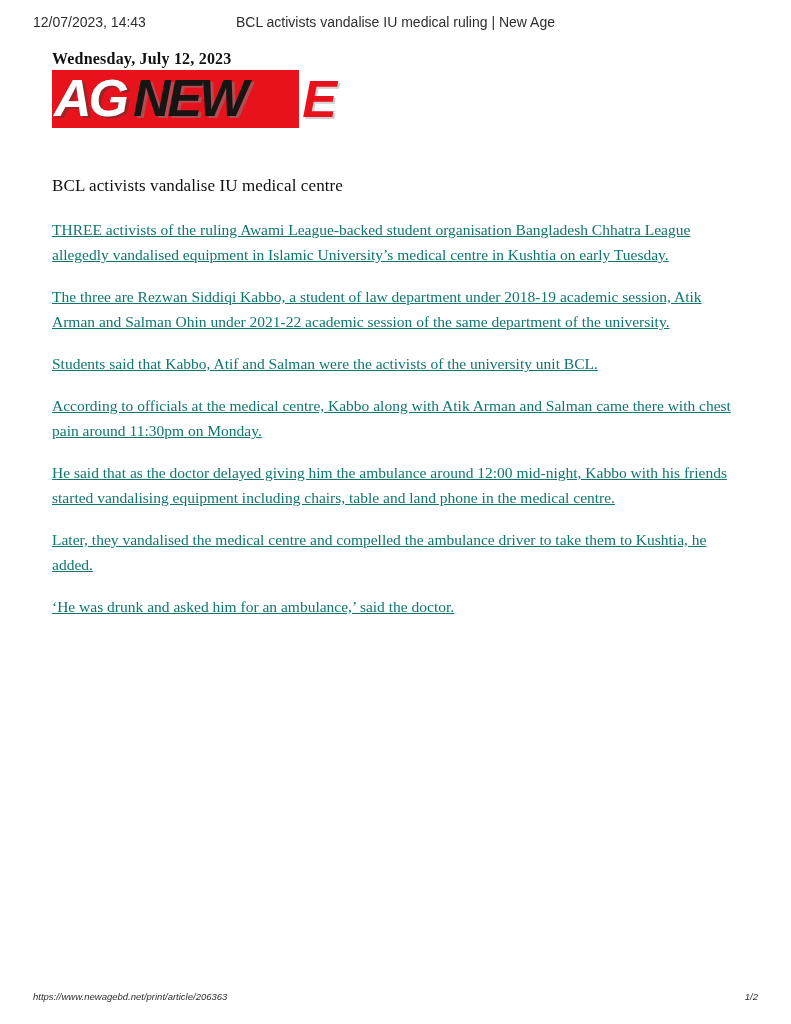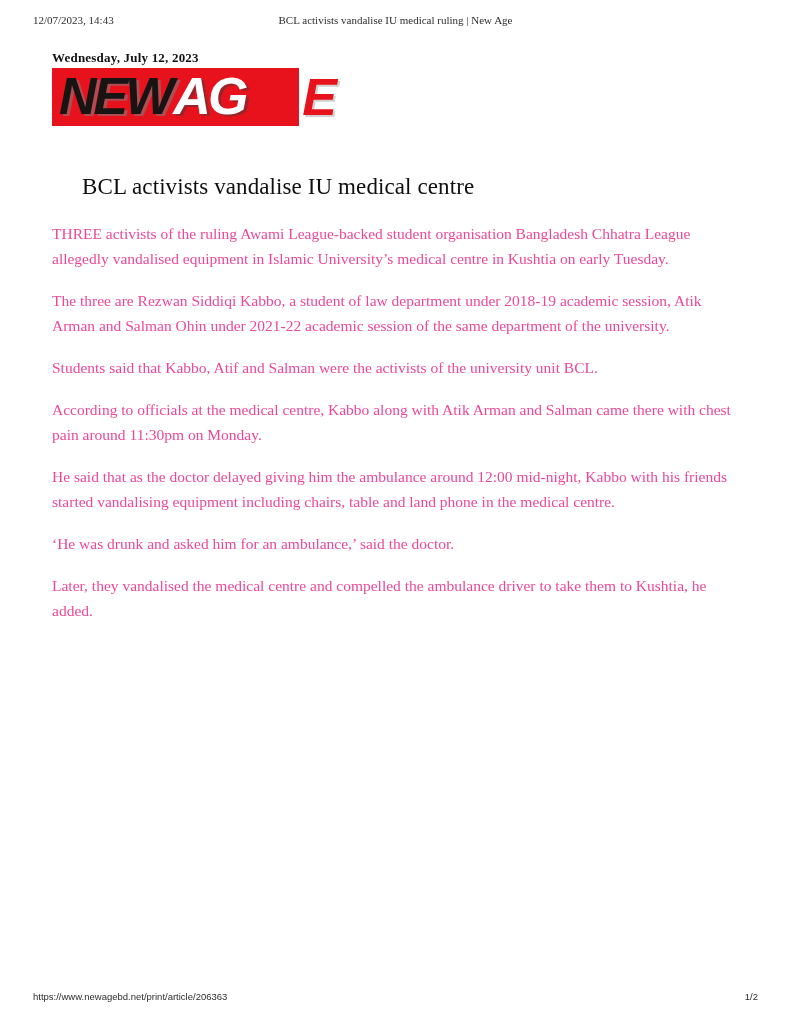--- a/index.html
+++ b/index.html
@@ -12,50 +12,51 @@
     overflow: hidden;
   }
 
   
   .print-header {
     position: absolute;
     top: 14px;
     left: 33px;
     right: 33px;
     height: 14px;
-    font-family: Liberation Serif, serif;
-    font-size: 11px;
+    font-family: Liberation Sans, sans-serif;
+    font-size: 14px;
     color: #2e2e2e;
   }
   .ph-timestamp { position: absolute; left: 0; top: 0; }
   .ph-title { position: absolute; left: 0; right: 0; top: 0; text-align: center; }
 
   .print-footer {
     position: absolute;
     bottom: 19px;
     left: 33px;
     right: 33px;
     height: 14px;
     font-family: "Liberation Sans", "DejaVu Sans", sans-serif;
     font-size: 9.5px;
     color: #2e2e2e;
+    font-style: italic;
   }
   .pf-url { position: absolute; left: 0; top: 0; }
   .pf-page { position: absolute; right: 0; top: 0; }
 
   
   .content {
     position: absolute;
     top: 50px;
     left: 52px;
     width: 688px;
   }
 
   .masthead-date {
-    font-size: 13px;
+    font-size: 16px;
     font-weight: bold;
     color: #111111;
     letter-spacing: 0.2px;
     margin-bottom: 2px;
   }
 
   
   .logo {
     width: 290px;
     height: 58px;
@@ -90,75 +91,75 @@
     align-items: center;
     padding: 0 8px 0 3px;
   }
   .logo-e {
     color: #e8121d;
     text-shadow: 2px 2px 0 rgba(120,120,120,0.35);
   }
 
   .headline {
     margin-top: 48px;
-    font-size: 23px;
+    font-size: 17px;
     font-weight: 400;
     color: #0f0f0f;
     letter-spacing: 0.1px;
-    margin-left: 30px;
   }
 
   .byline {
     margin-top: 21px;
     font-size: 13px;
     font-weight: bold;
     color: #111111;
   }
 
   .article-body { margin-top: 21px; }
   .article-body p {
     font-size: 15.5px;
     line-height: 25px;
     margin-bottom: 17px;
-    color: #ec4899;
+    color: #0f766e;
     text-align: left;
+    text-decoration: underline;
   }
 </style>
 </head>
 <body>
 
 <div class="print-header">
   <span class="ph-timestamp">12/07/2023, 14:43</span>
   <span class="ph-title">BCL activists vandalise IU medical ruling | New Age</span>
 </div>
 
 <div class="content">
 
   <div>
     <div class="masthead-date">Wednesday, July 12, 2023</div>
     <div class="logo">
+      <span class="logo-text logo-ag">AG</span>
       <span class="logo-text logo-new">NEW</span>
-      <span class="logo-text logo-ag">AG</span>
       <span class="logo-e-block">
         <span class="logo-text logo-e">E</span>
       </span>
     </div>
   </div>
 
   <h1 class="headline">BCL activists vandalise IU medical centre</h1>
 
 
   <div class="article-body">
     <p>THREE activists of the ruling Awami League-backed student organisation Bangladesh Chhatra League allegedly vandalised equipment in Islamic University’s medical centre in Kushtia on early Tuesday.</p>
     <p>The three are Rezwan Siddiqi Kabbo, a student of law department under 2018-19 academic session, Atik Arman and Salman Ohin under 2021-22 academic session of the same department of the university.</p>
     <p>Students said that Kabbo, Atif and Salman were the activists of the university unit BCL.</p>
     <p>According to officials at the medical centre, Kabbo along with Atik Arman and Salman came there with chest pain around 11:30pm on Monday.</p>
     <p>He said that as the doctor delayed giving him the ambulance around 12:00 mid-night, Kabbo with his friends started vandalising equipment including chairs, table and land phone in the medical centre.</p>
+    <p>Later, they vandalised the medical centre and compelled the ambulance driver to take them to Kushtia, he added.</p>
     <p>‘He was drunk and asked him for an ambulance,’ said the doctor.</p>
-    <p>Later, they vandalised the medical centre and compelled the ambulance driver to take them to Kushtia, he added.</p>
   </div>
 
 </div>
 
 <div class="print-footer">
   <span class="pf-url">https://www.newagebd.net/print/article/206363</span>
   <span class="pf-page">1/2</span>
 </div>
 
 </body></html>

